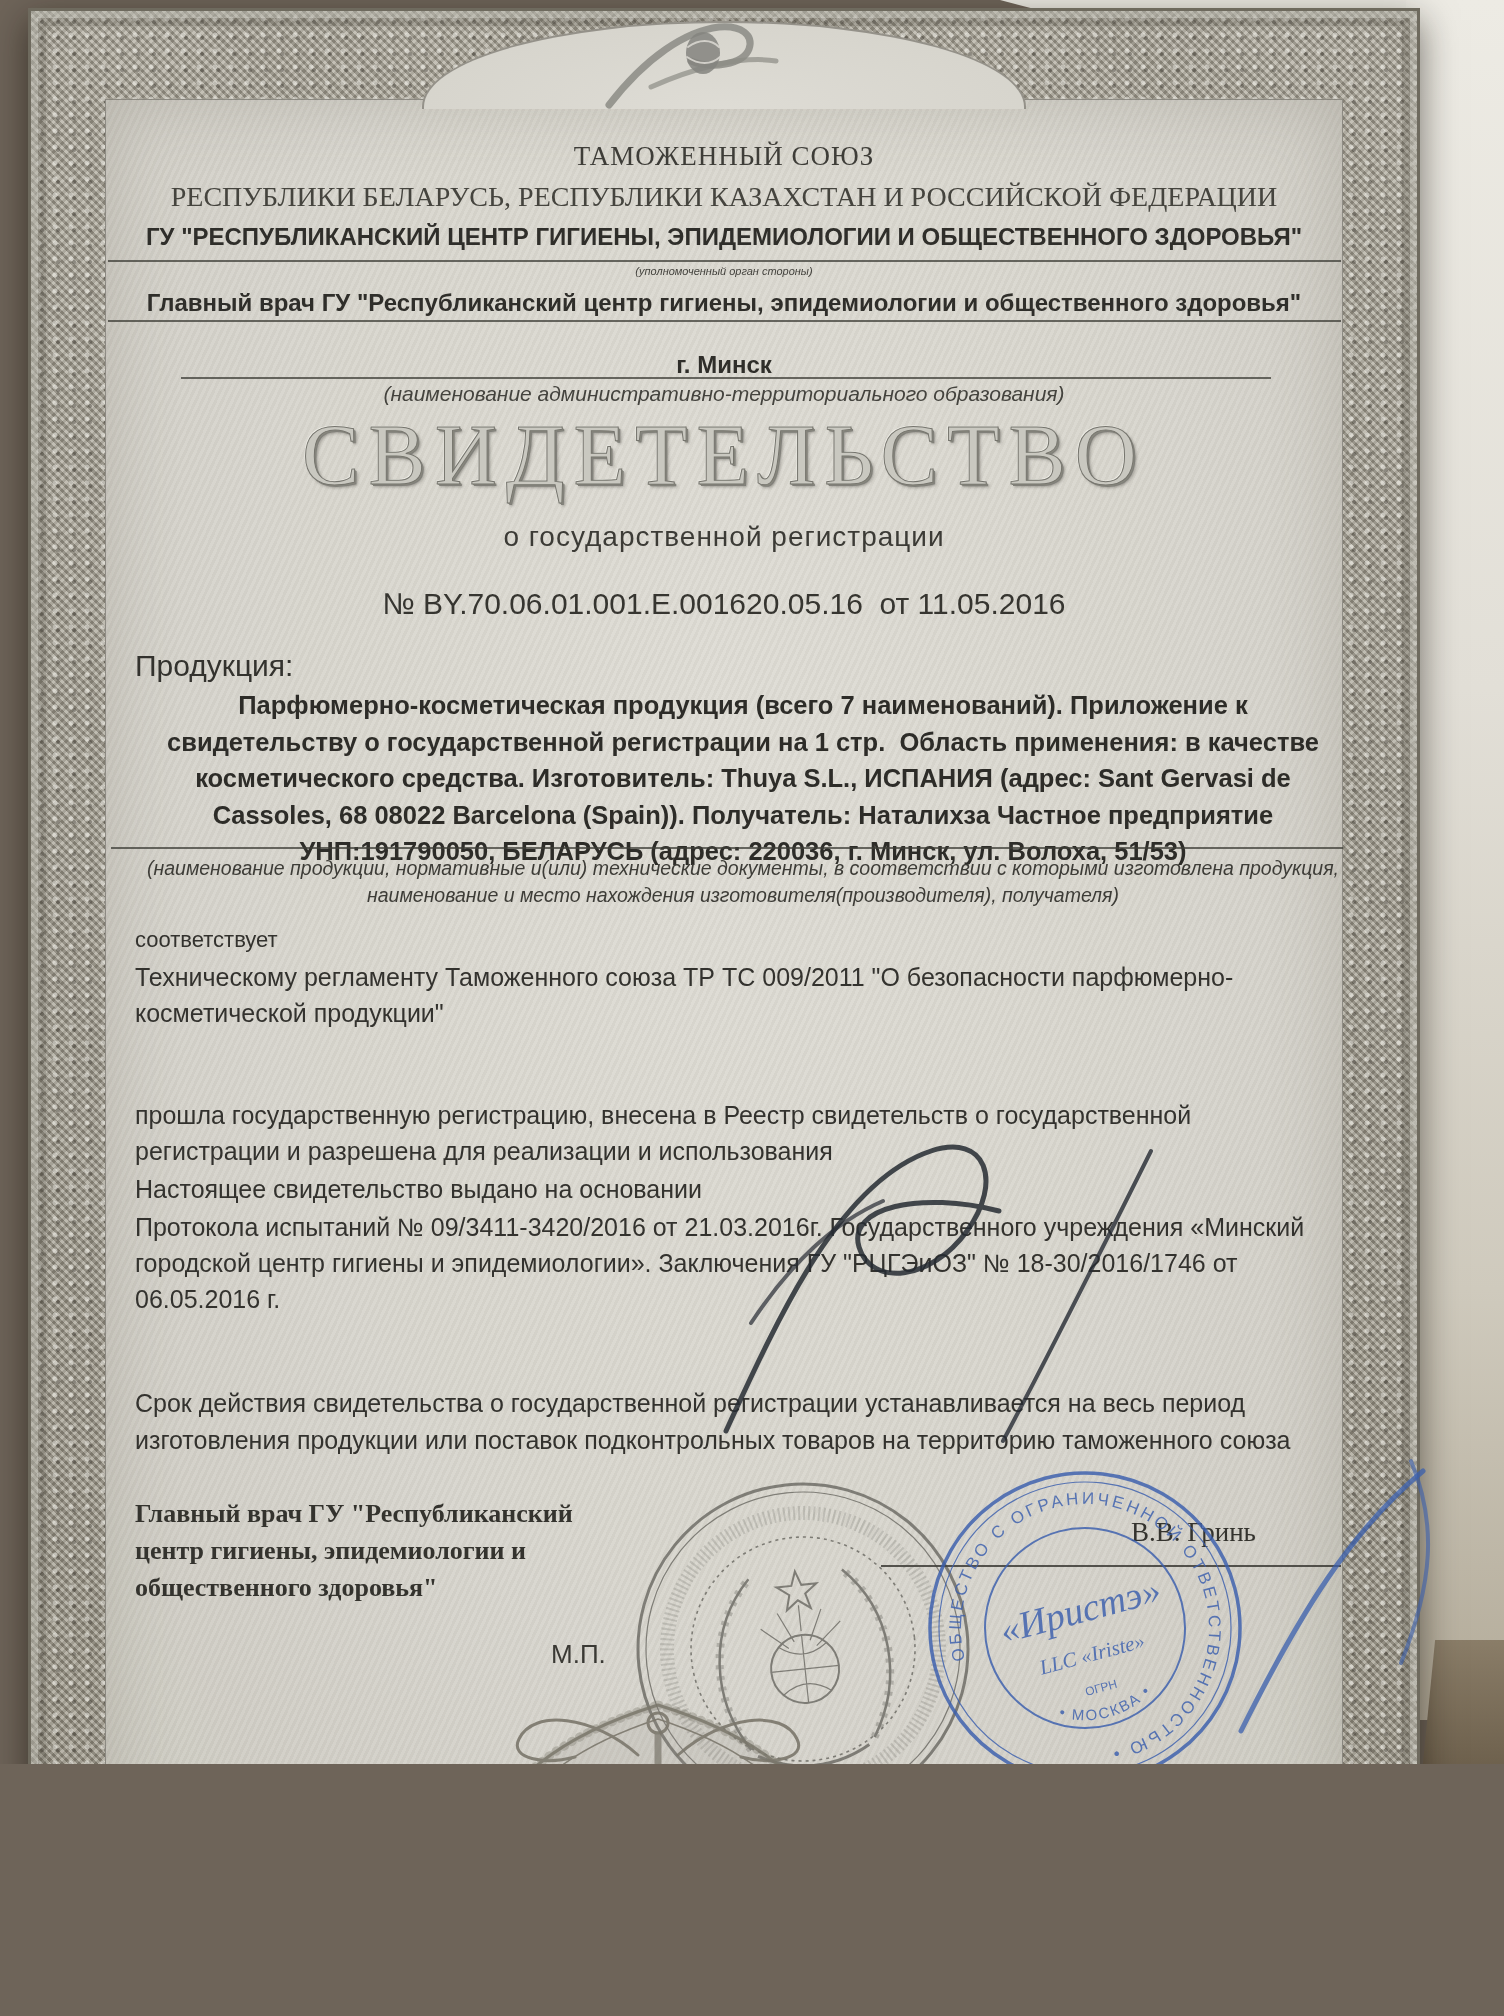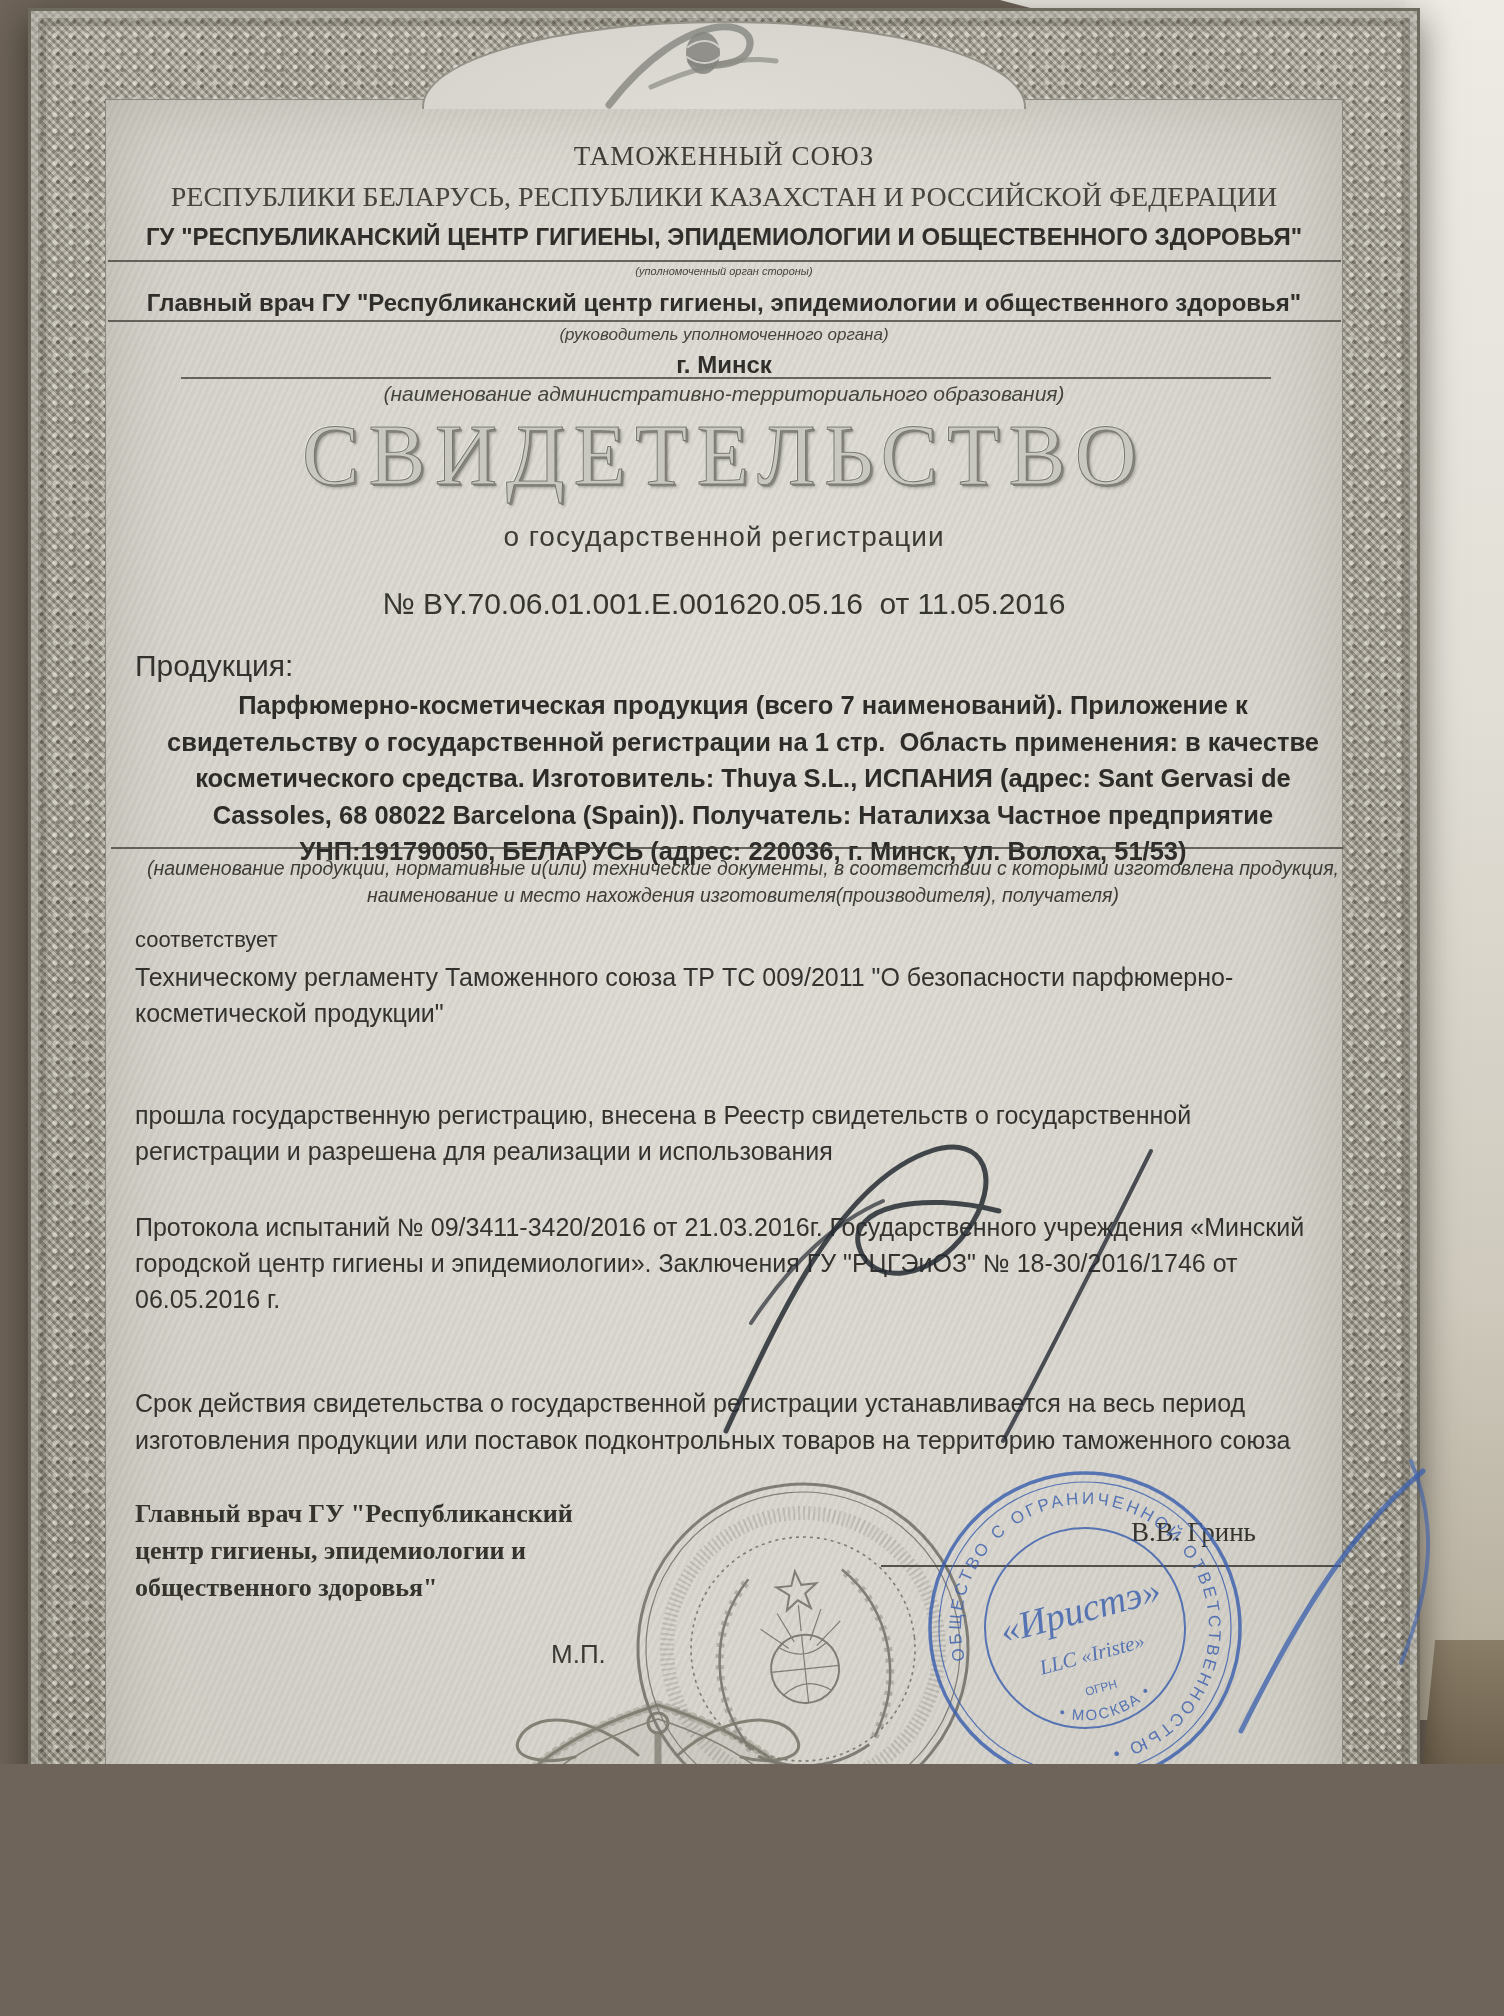--- a/index.html
+++ b/index.html
@@ -79,21 +79,20 @@
       </g>
     </svg>
 
     <div class="t center serif z3" style="top:130px;font-size:27px;letter-spacing:1px;color:#3e3d38;">ТАМОЖЕННЫЙ СОЮЗ</div>
     <div class="t center serif z3" style="top:170px;font-size:28px;color:#45443e;">РЕСПУБЛИКИ БЕЛАРУСЬ, РЕСПУБЛИКИ КАЗАХСТАН И РОССИЙСКОЙ ФЕДЕРАЦИИ</div>
     <div class="t center z3" style="top:212px;font-size:24px;font-weight:bold;color:#2f2e2a;">ГУ "РЕСПУБЛИКАНСКИЙ ЦЕНТР ГИГИЕНЫ, ЭПИДЕМИОЛОГИИ И ОБЩЕСТВЕННОГО ЗДОРОВЬЯ"</div>
     <div class="rule z3" style="left:77px;top:249px;width:1233px;"></div>
     <div class="t center it z3" style="top:254px;font-size:11px;color:#44433e;">(уполномоченный орган стороны)</div>
     <div class="t center z3" style="top:278px;font-size:24px;font-weight:bold;color:#2f2e2a;">Главный врач ГУ "Республиканский центр гигиены, эпидемиологии и общественного здоровья"</div>
     <div class="rule z3" style="left:77px;top:309px;width:1233px;"></div>
-    <div class="t center it z3" style="top:314px;font-size:17px;color:#44433e;">(руководитель уполномоченного органа)</div>
     <div class="t center z3" style="top:340px;font-size:24px;font-weight:bold;color:#2f2e2a;">г. Минск</div>
     <div class="rule z3" style="left:150px;top:366px;width:1090px;"></div>
     <div class="t center it z3" style="top:371px;font-size:21px;color:#44433e;">(наименование административно-территориального образования)</div>
 
     <div class="t center title z3" style="top:394px;">СВИДЕТЕЛЬСТВО</div>
     <div class="t center z3" style="top:510px;font-size:28px;color:#3c3b36;letter-spacing:1px;">о государственной регистрации</div>
     <div class="t center z3" style="top:576px;font-size:30px;font-weight:500;color:#363530;">№ BY.70.06.01.001.E.001620.05.16 &nbsp;от 11.05.2016</div>
 
     <div class="ghost" style="left:392px;top:850px;width:560px;height:38px;"></div>
     <div class="ghost" style="left:365px;top:965px;width:520px;height:56px;"></div>
@@ -102,20 +101,21 @@
     <div class="t z3" style="left:104px;top:638px;font-size:30px;text-align:center;">Продукция:</div>
     <div class="t z3" style="left:110px;top:676px;width:1204px;font-size:25.5px;font-weight:bold;line-height:36.5px;text-align:center;color:#2d2c28;">Парфюмерно-косметическая продукция (всего 7 наименований). Приложение к свидетельству о государственной регистрации на 1 стр. &nbsp;Область применения: в качестве косметического средства. Изготовитель: Thuya S.L., ИСПАНИЯ (адрес: Sant Gervasi de Cassoles, 68 08022 Barcelona (Spain)). Получатель: Наталихза Частное предприятие УНП:191790050, БЕЛАРУСЬ (адрес: 220036, г. Минск, ул. Волоха, 51/53)</div>
     <div class="rule z3" style="left:80px;top:836px;width:1232px;"></div>
     <div class="t it z3" style="left:110px;top:844px;width:1204px;font-size:19.5px;line-height:27px;text-align:center;color:#3d3c37;">(наименование продукции, нормативные и(или) технические документы, в соответствии с которыми изготовлена продукция, наименование и место нахождения изготовителя(производителя), получателя)</div>
 
     <div class="t z3" style="left:104px;top:916px;font-size:22px;">соответствует</div>
     <div class="t z3" style="left:104px;top:948px;width:1210px;font-size:25px;line-height:36px;">Техническому регламенту Таможенного союза ТР ТС 009/2011 "О безопасности парфюмерно-косметической продукции"</div>
 
     <div class="t z3" style="left:104px;top:1086px;width:1190px;font-size:25px;line-height:36px;">прошла государственную регистрацию, внесена в Реестр свидетельств о государственной регистрации и разрешена для реализации и использования</div>
 
+    <div class="t z3" style="left:104px;top:1164px;font-size:25px;">Настоящее свидетельство выдано на основании</div>
     <div class="t z3" style="left:104px;top:1198px;width:1185px;font-size:25px;line-height:36px;">Протокола испытаний № 09/3411-3420/2016 от 21.03.2016г. Государственного учреждения «Минский городской центр гигиены и эпидемиологии». Заключения ГУ "РЦГЭиОЗ" № 18-30/2016/1746 от 06.05.2016 г.</div>
 
     <div class="t z3" style="left:104px;top:1374px;width:1195px;font-size:25px;line-height:36.5px;">Срок действия свидетельства о государственной регистрации устанавливается на весь период изготовления продукции или поставок подконтрольных товаров на территорию таможенного союза</div>
 
     <div class="t serif z3" style="left:104px;top:1484px;width:480px;font-size:26px;font-weight:bold;line-height:37px;color:#34332e;">Главный врач ГУ "Республиканский центр гигиены, эпидемиологии и общественного здоровья"</div>
     <div class="t serif z6" style="left:1100px;top:1506px;font-size:27px;color:#34332e;">В.В. Гринь</div>
     <div class="rule z5" style="left:850px;top:1554px;width:460px;border-top-color:rgba(50,49,44,.8);"></div>
     <div class="t z6" style="left:520px;top:1628px;font-size:26px;color:#3a3934;">М.П.</div>
 
     <svg class="z5" style="left:592px;top:1452px;" width="360" height="360" viewBox="0 0 360 360">

